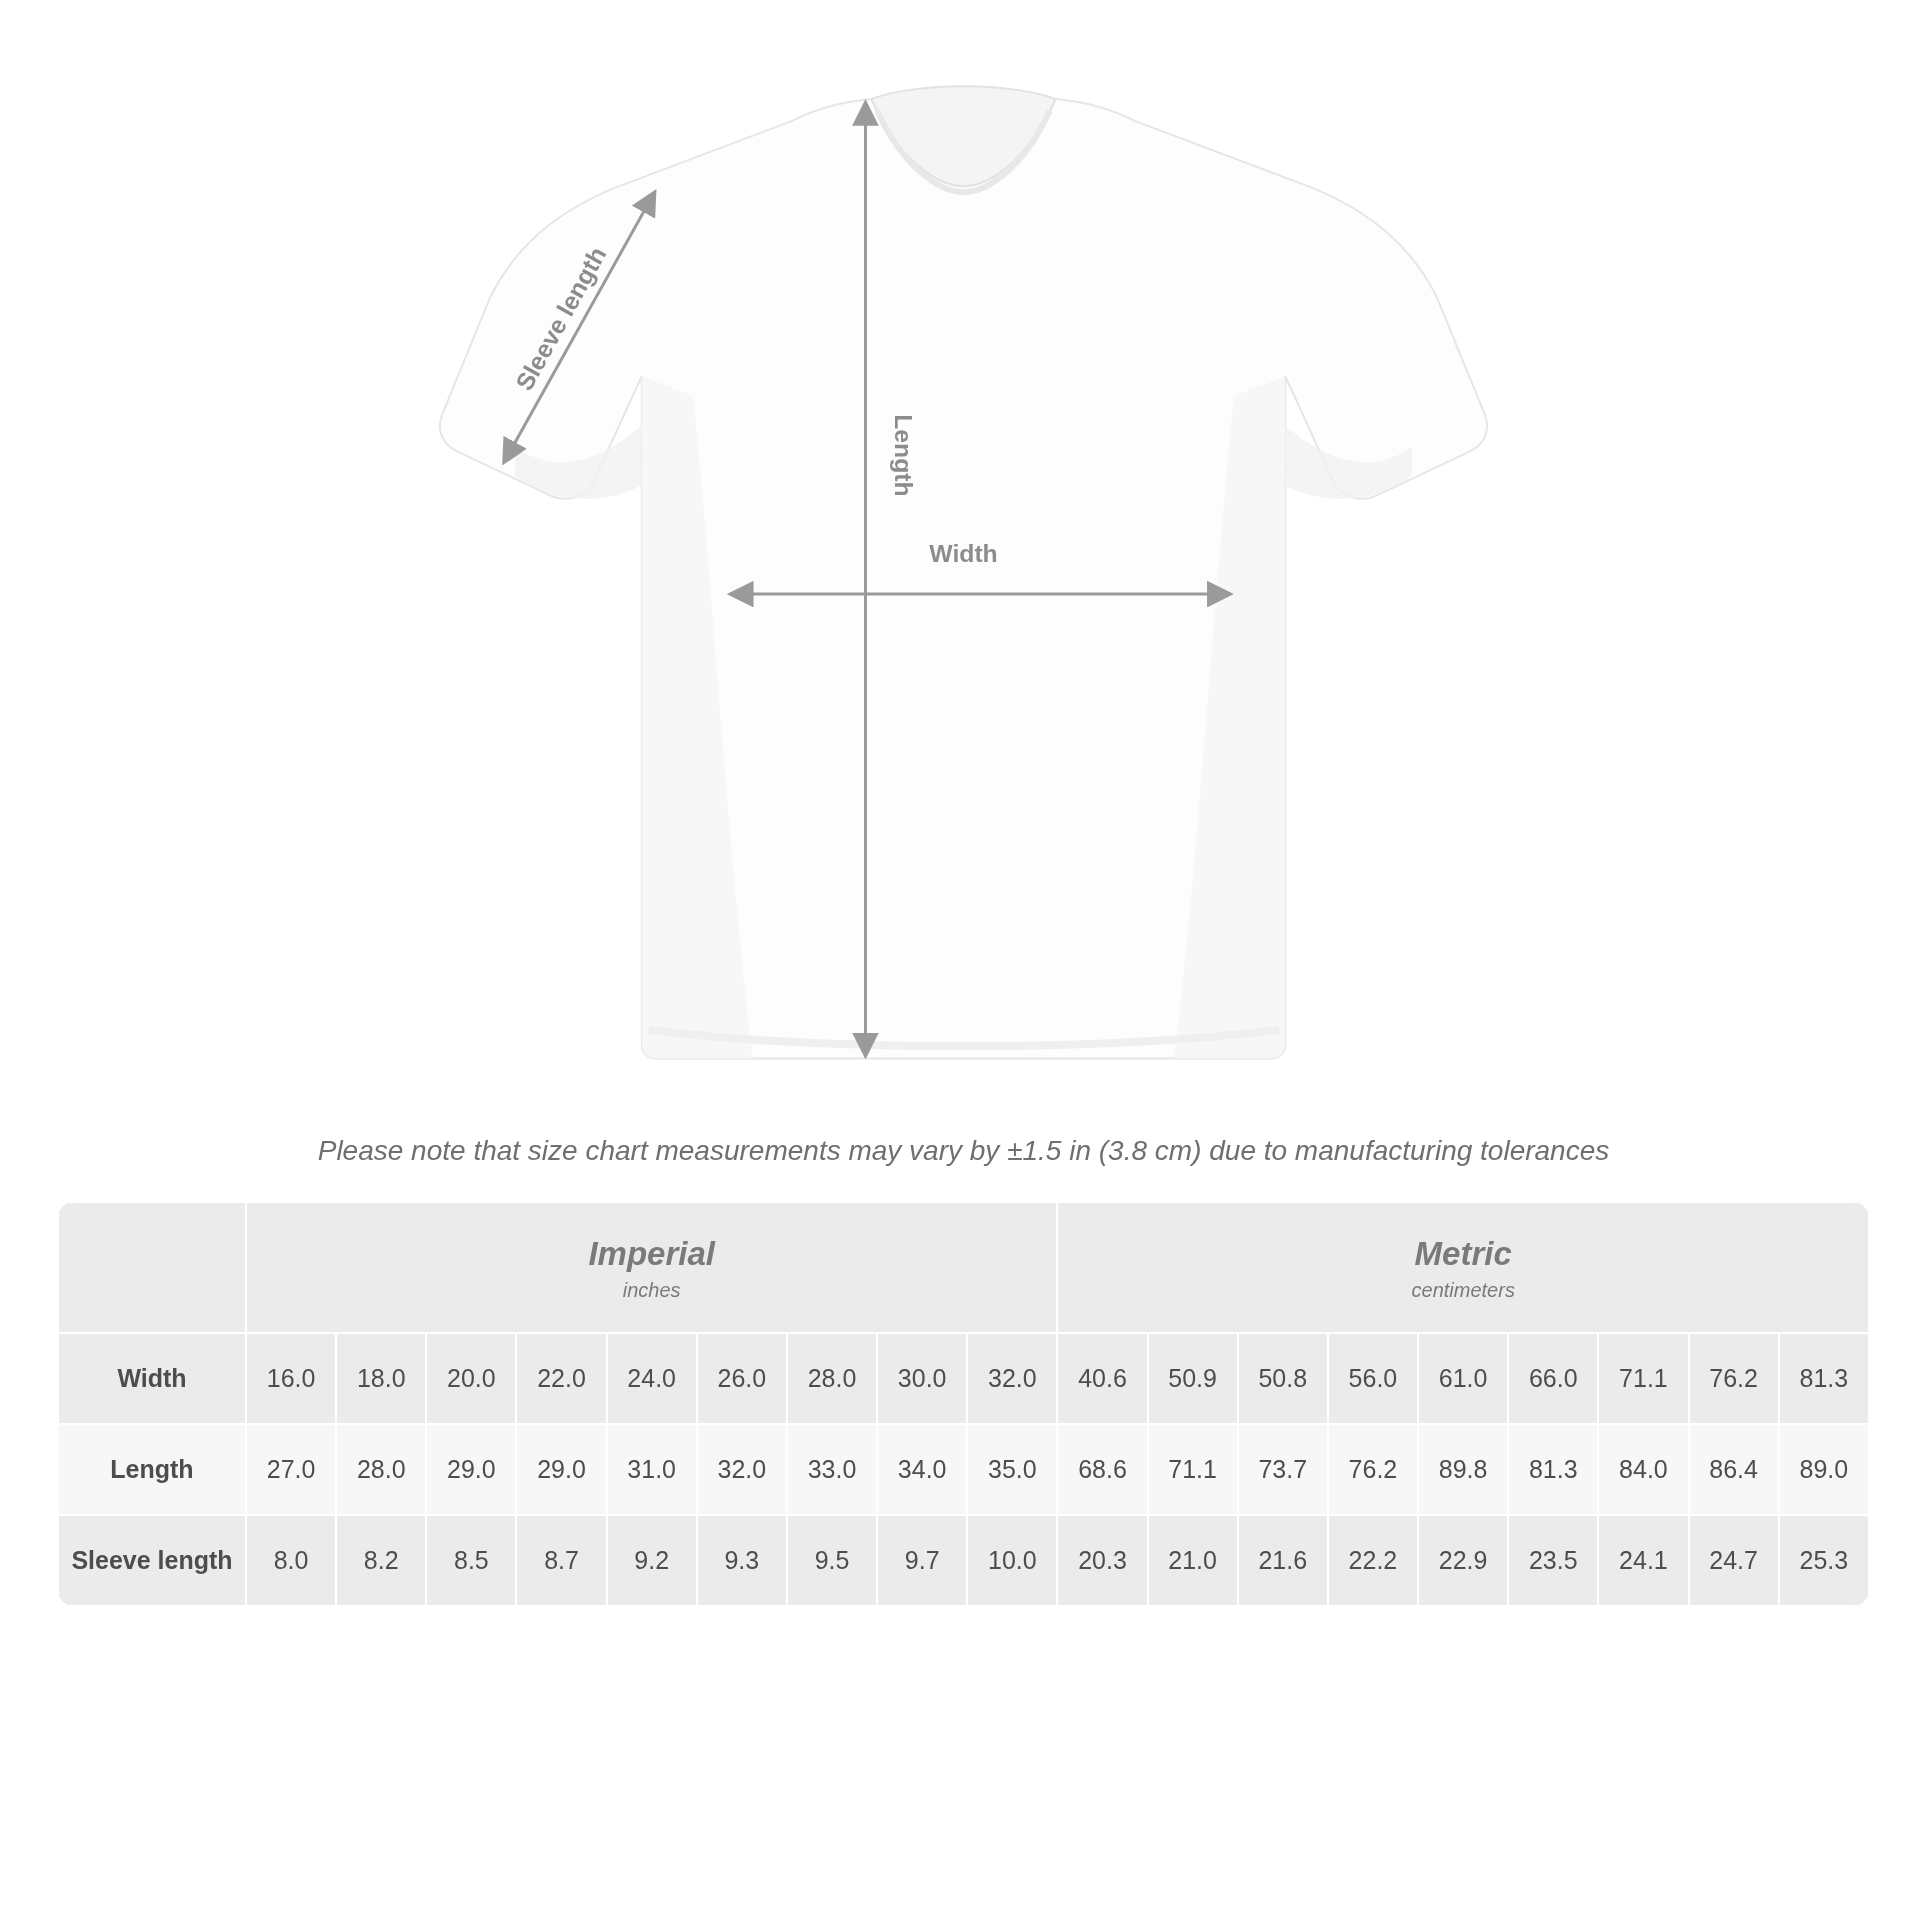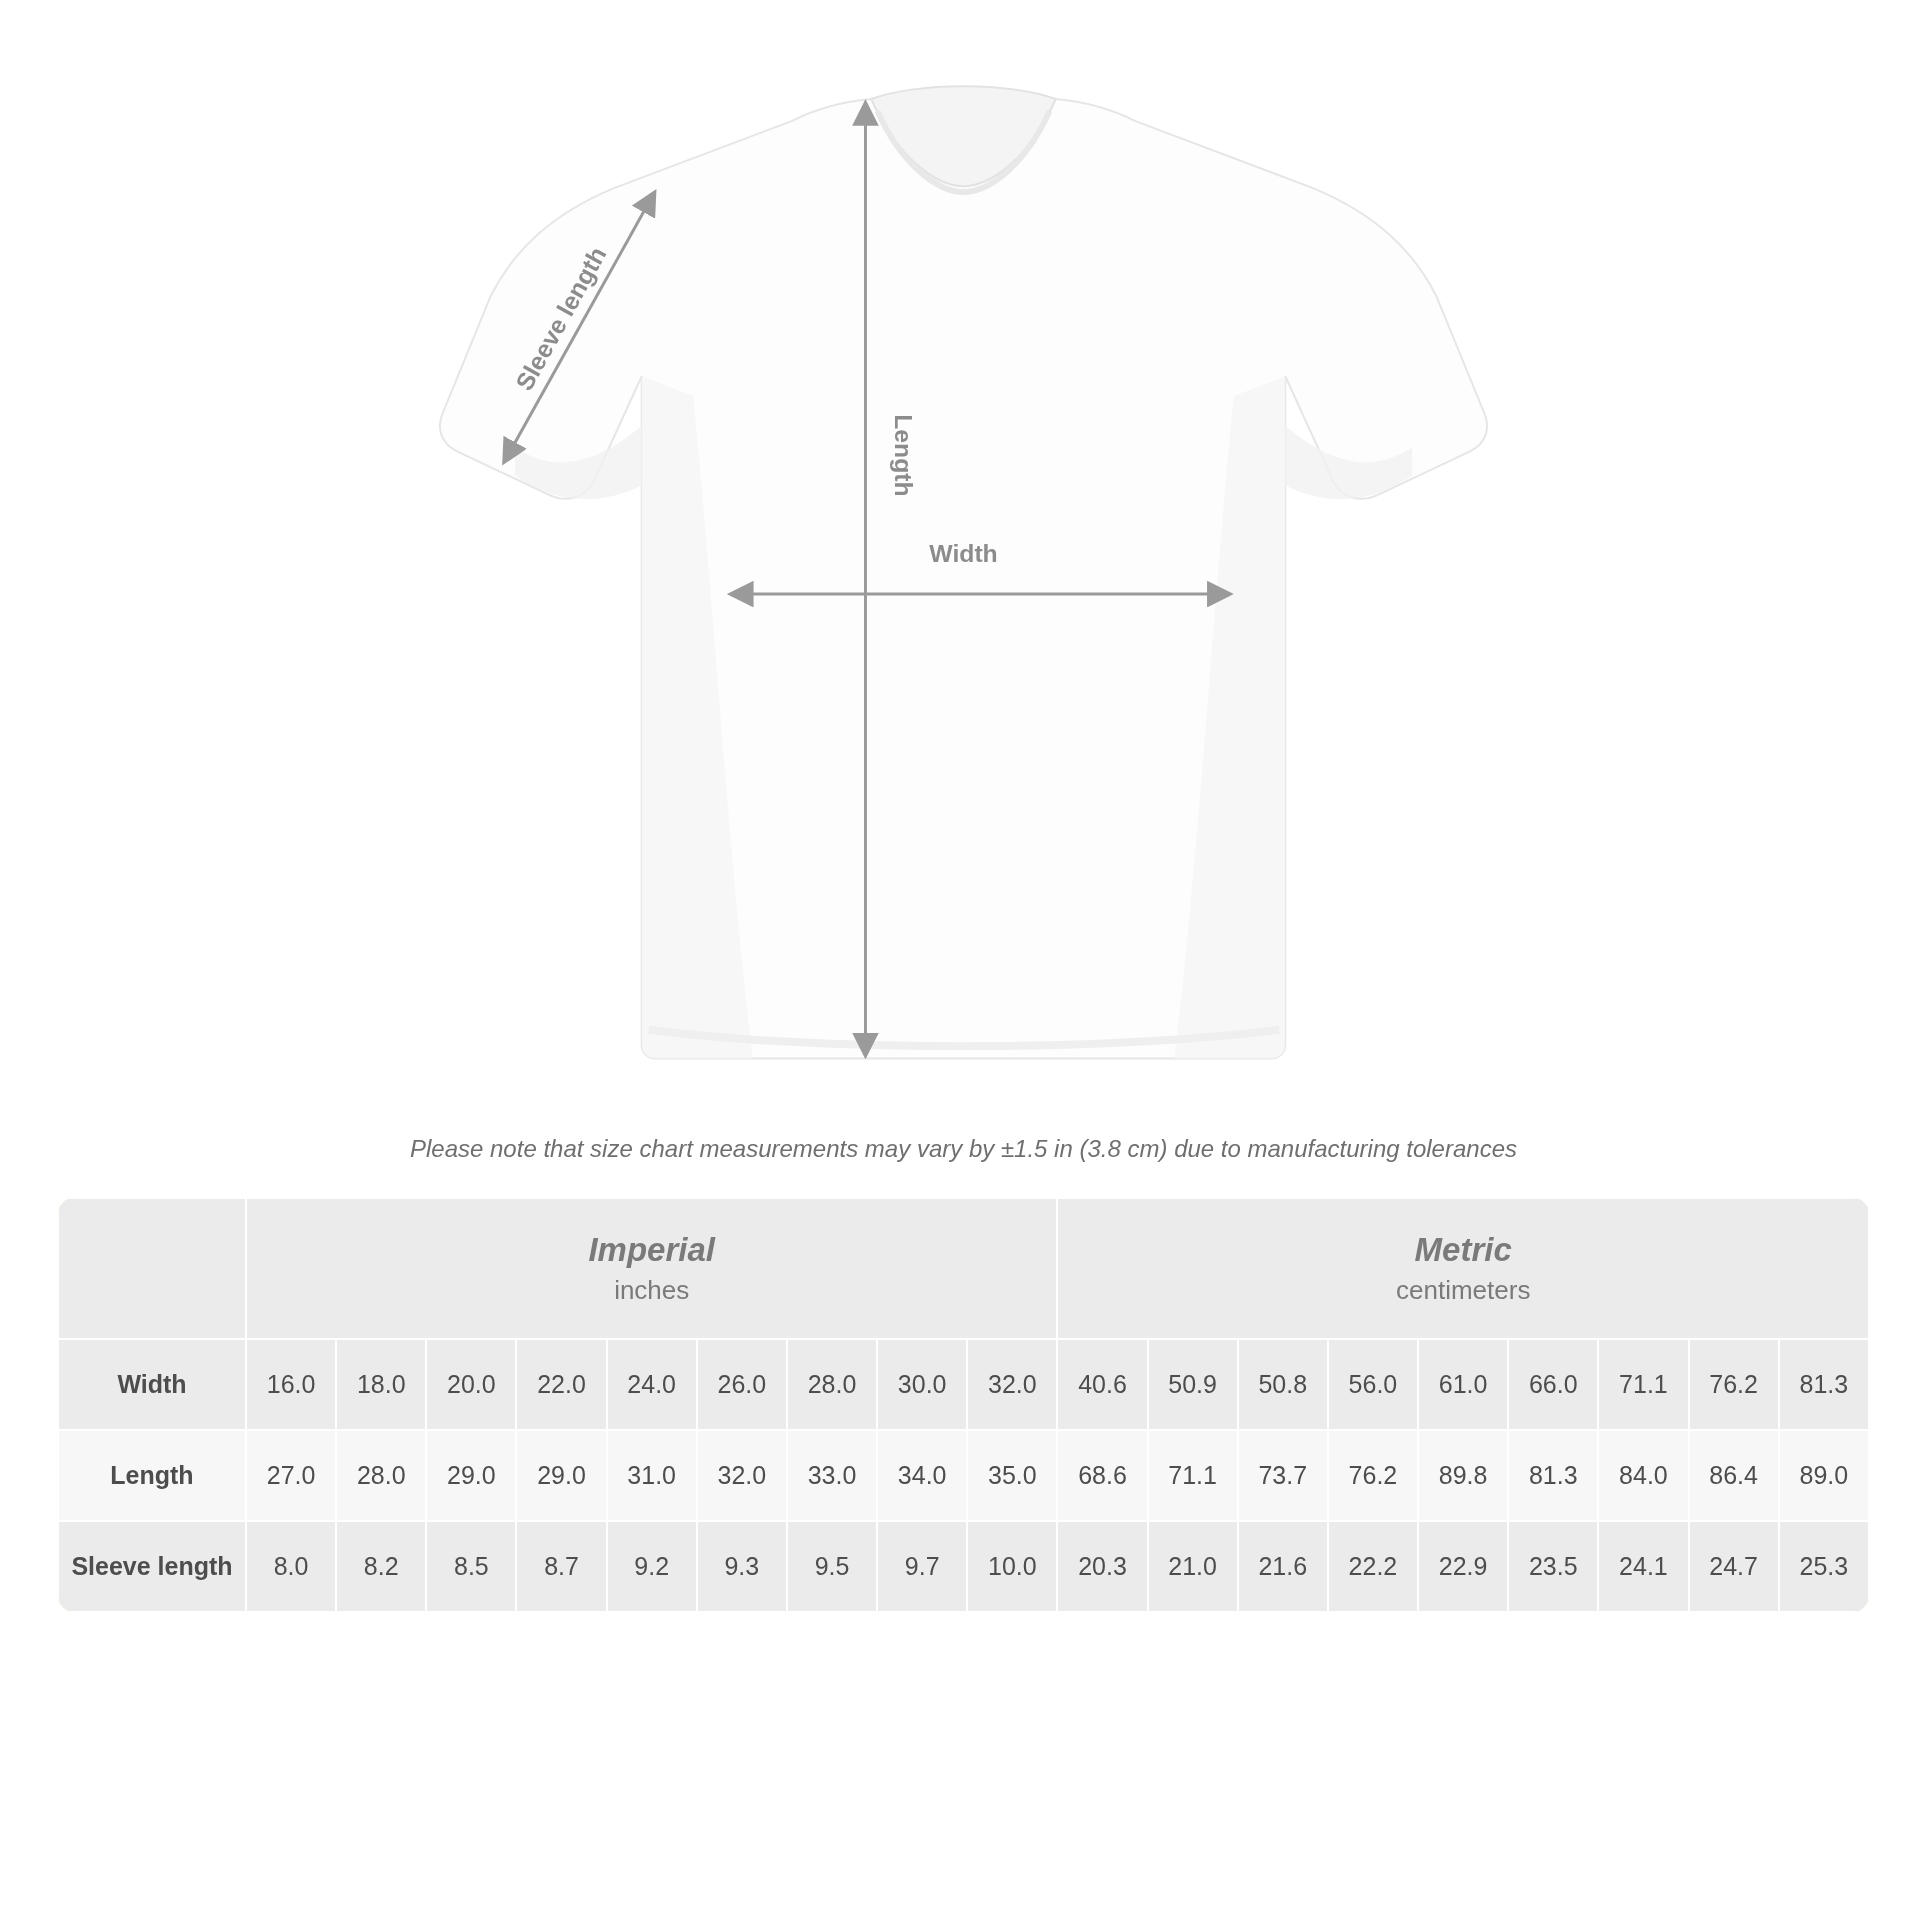--- a/index.html
+++ b/index.html
@@ -35,21 +35,21 @@
   .chart-title {
     text-align: center;
     font-size: 41px;
     font-weight: bold;
     color: #1a1a1a;
     letter-spacing: -0.3px;
     margin-top: 51px;
   }
   .chart-note {
     text-align: center;
-    font-size: 24px;
+    font-size: 28px;
     font-style: italic;
     color: #6f6f6f;
     margin-top: 26px;
   }
 
   
   .table-wrap {
     margin: 34px 57px 0 57px;
     border-radius: 20px;
     overflow: hidden;
@@ -72,21 +72,22 @@
     padding: 30px 0 26px 0;
   }
   .unit-name {
     font-size: 33px;
     font-style: italic;
     font-weight: bold;
     color: #7a7a7a;
     line-height: 1.25;
   }
   .unit-sub {
-    font-size: 26px;
+    font-size: 20px;
+    font-style: italic;
     color: #7a7a7a;
     line-height: 1.6;
   }
   .head-row td {
     background: #ffffff;
     padding: 30px 0;
     font-weight: bold;
     color: #5c5c5c;
     font-size: 26px;
   }

